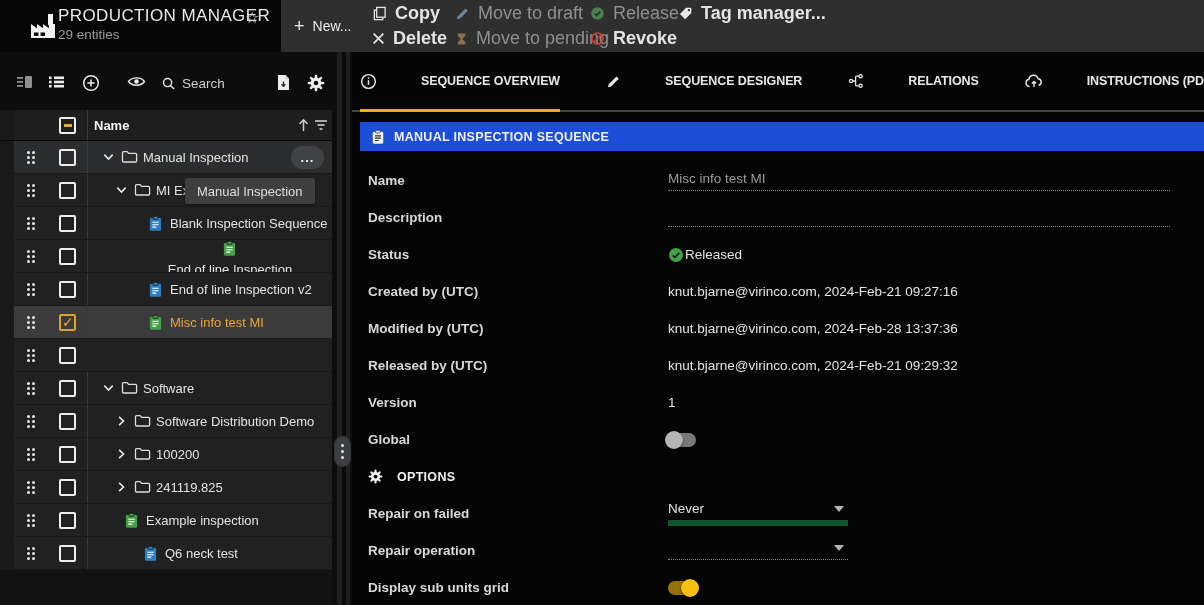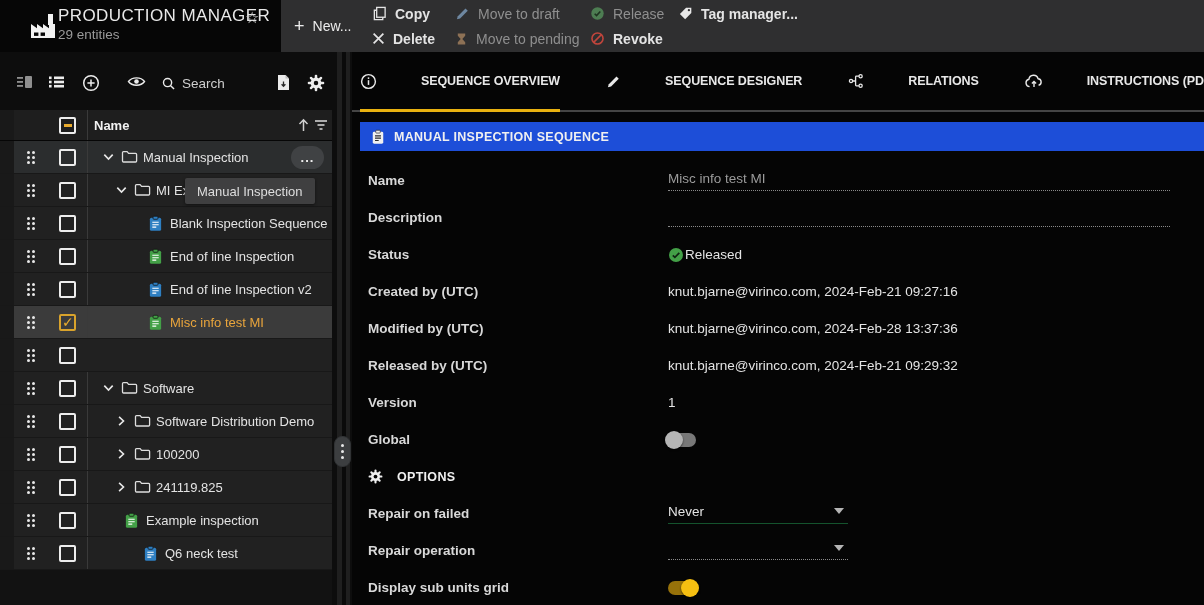--- a/index.html
+++ b/index.html
@@ -17,21 +17,21 @@
   .apptitle { position:absolute; left:58px; top:6px; font-size:17px; font-weight:400; letter-spacing:.4px; color:#e9e9e9; white-space:nowrap; }
   .star { position:absolute; left:245px; top:8px; font-size:16px; color:#cfcfcf; }
   .appsub { position:absolute; left:58px; top:27px; font-size:13.5px; color:#9a9a9a; }
 
   
   .toolbar { position:absolute; top:0; left:281px; right:0; height:52px; background:#2f2f30; }
   .newbtn { position:absolute; left:13px; top:0; height:52px; display:flex; align-items:center; gap:8px; cursor:pointer; }
   .newbtn .plus { font-size:18px; font-weight:400; color:#ececec; line-height:1; }
   .newbtn .nlab { font-size:14px; color:#ececec; }
   .tcol { position:absolute; top:4px; display:flex; flex-direction:column; gap:6px; }
-  .tbtn { display:flex; align-items:center; gap:8px; height:19px; font-size:14px; color:#e4e4e4; font-weight:600; cursor:pointer; white-space:nowrap; }
+  .tbtn { display:flex; align-items:center; gap:8px; height:19px; font-size:18px; color:#e4e4e4; font-weight:600; cursor:pointer; white-space:nowrap; }
   .tbtn.disabled { color:#8f8f8f; font-weight:400; cursor:default; }
   .tcol.c1 { left:91px; } .tcol.c2 { left:174px; } .tcol.c3 { left:309px; } .tcol.c4 { left:397px;justify-content:center; }
 
   
   .sidebar { position:absolute; top:52px; left:0; width:332px; bottom:0; background:#0d0d0d; }
   .iconbar { position:absolute; top:0; left:0; right:0; height:58px; }
   .ib { position:absolute; top:22px; cursor:pointer; }
   .searchbox { position:absolute; left:162px; top:24px; width:100px; display:flex; align-items:center; gap:7px; border-bottom:1px solid #7e7e7e; padding-bottom:21px; }
   .searchbox input { background:transparent; border:none; outline:none; width:70px; color:#d6d6d6; font-size:13.5px; font-family:inherit; }
   .searchbox input::placeholder { color:#cfcfcf; opacity:1; }
@@ -85,21 +85,21 @@
   .sectitle { font-size:12.5px; font-weight:700; letter-spacing:.3px; color:#f0f0f0; }
 
   .form { padding-top:11px; }
   .frow { height:37px; display:flex; align-items:center; padding-left:16px; }
   .flabel { width:300px; font-size:13.5px; font-weight:700; color:#d8d8d8; }
   .fval { display:flex; align-items:center; font-size:13.5px; color:#e4e4e4; }
   .uline-dot { width:502px; border-bottom:1px dotted #8a8a8a; padding-bottom:4px; min-height:18px; }
   .namev { color:#9b9b9b; }
   .statusrow { gap:1px; }
   .ddl { width:180px; display:flex; align-items:center; justify-content:space-between; padding-bottom:4px; min-height:18px; cursor:pointer; }
-  .ddl.solid { border-bottom:1px solid #14532d; }
+  .ddl.solid { border-bottom:6px solid #14532d; }
   .ddl.dotted { border-bottom:1px dotted #8a8a8a; }
   .caret { width:0; height:0; border-left:5px solid transparent; border-right:5px solid transparent; border-top:6px solid #b5b5b5; margin-right:4px; }
   .optrow { gap:14px; }
   .opttitle { font-size:12.5px; font-weight:700; letter-spacing:.3px; color:#f0f0f0; }
   .toggle { position:relative; width:28px; height:14px; border-radius:7px; cursor:pointer; }
   .toggle.off { background:#787878; }
   .toggle.off .knob { left:-3px; background:#b5b5b5; }
   .toggle.on { background:#97720a; }
   .toggle.on .knob { right:-3px; background:#f6bf11; }
   .knob { position:absolute; top:-2px; width:18px; height:18px; border-radius:50%; box-shadow:0 1px 2px rgba(0,0,0,.6); }
@@ -397,21 +397,21 @@
                   <circle cx="2.5" cy="7.5" r="1.5"></circle>
                   <circle cx="7.5" cy="7.5" r="1.5"></circle>
                   <circle cx="2.5" cy="12.5" r="1.5"></circle>
                   <circle cx="7.5" cy="12.5" r="1.5"></circle>
                 </g>
               </svg>
     </div>
     <div class="chkc">
               <span class="cbox"></span>
             </div>
-    <div class="ncell" style="padding-left: 60px;">
+    <div class="ncell" style="padding-left: 40px; flex-direction: column;">
 
       <span class="ricon item-ic">
         <svg width="15" height="17" viewBox="0 0 16 17">
                   <rect class="cb" x="2" y="2.4" width="12" height="13.8" rx="1.6" fill="#43a047"></rect>
                   <rect class="cb" x="5.4" y="0.8" width="5.2" height="3.2" rx="0.9" stroke="#121212" stroke-width="0.8" fill="#43a047"></rect>
                   <path d="M4.6 7.2 h6.8 M4.6 9.8 h6.8 M4.6 12.4 h4.2" stroke="#ffffff" stroke-width="1.2"></path>
                 </svg>
       </span>
       <span class="rlabel">End of line Inspection</span>
 

